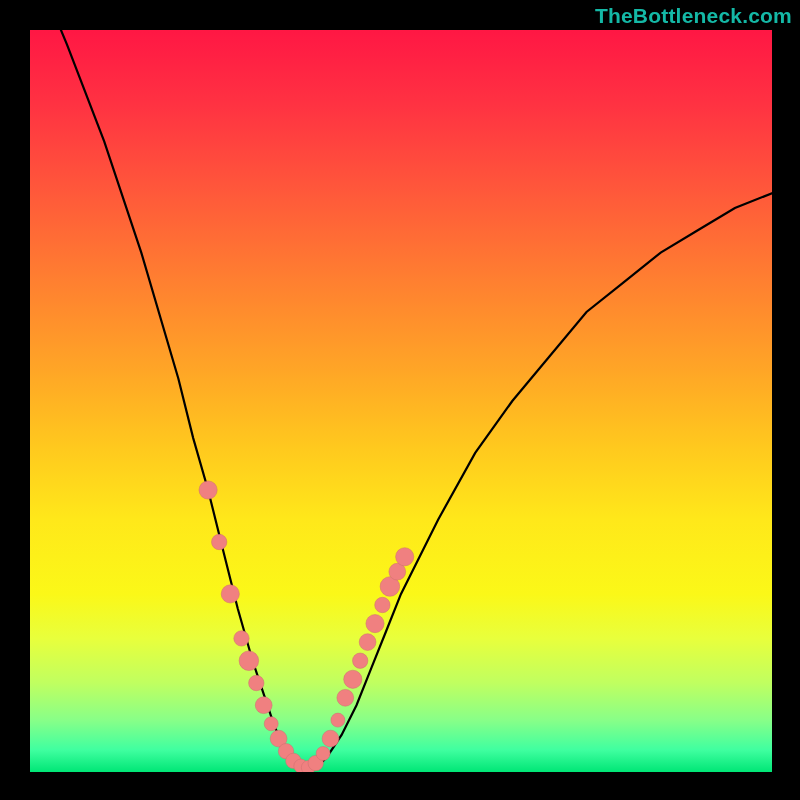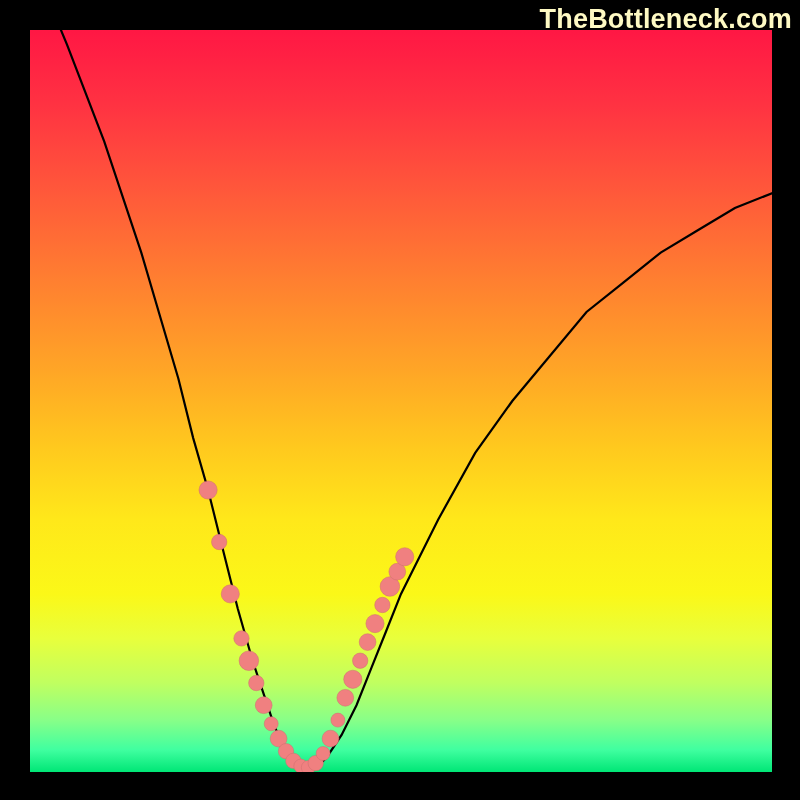--- a/index.html
+++ b/index.html
@@ -43,23 +43,23 @@
     left: 0;
     top: 0;
     width: 742px;
     height: 742px;
   }
   .watermark {
     position: absolute;
     top: 4px;
     right: 8px;
     font-family: Arial, Helvetica, sans-serif;
-    font-size: 27px;
+    font-size: 21px;
     font-weight: 600;
-    color: #fef9c3;
+    color: #14b8a6;
     letter-spacing: 0.2px;
   }
 </style>
 </head>
 <body>
 
 <div class="frame">
   <div class="plot-area">
     <svg class="curve-svg" viewBox="0 0 742 742" preserveAspectRatio="none">
       <g id="curve-group">

